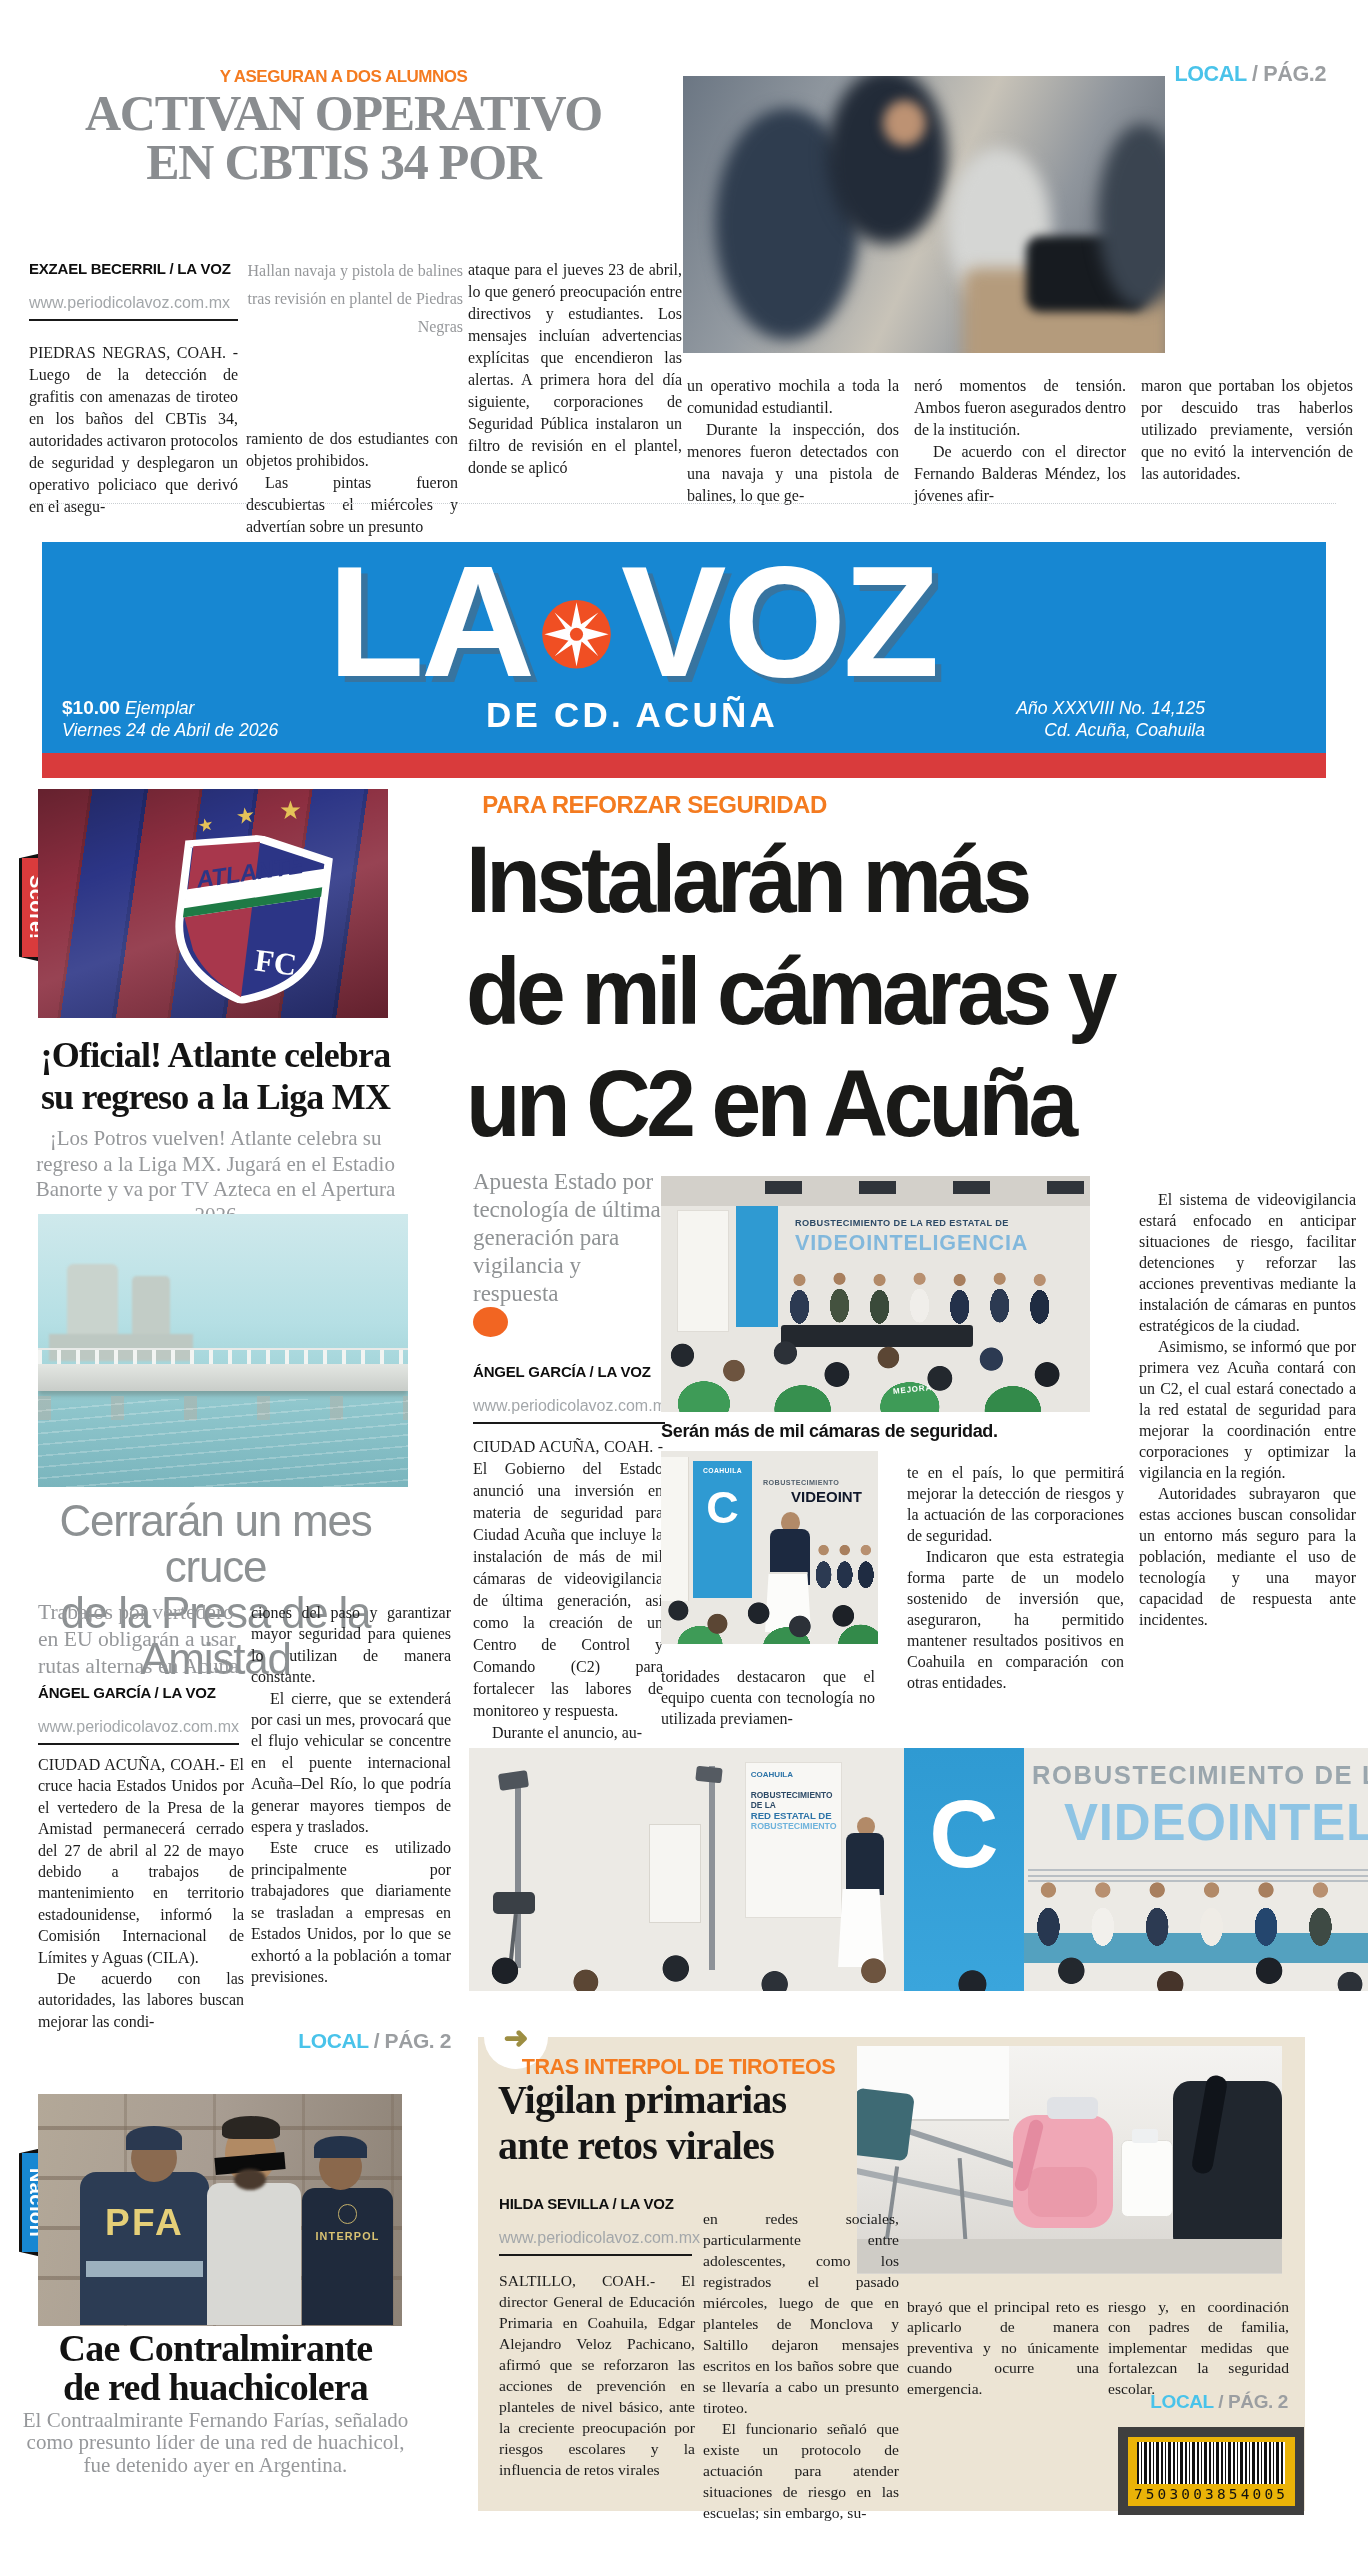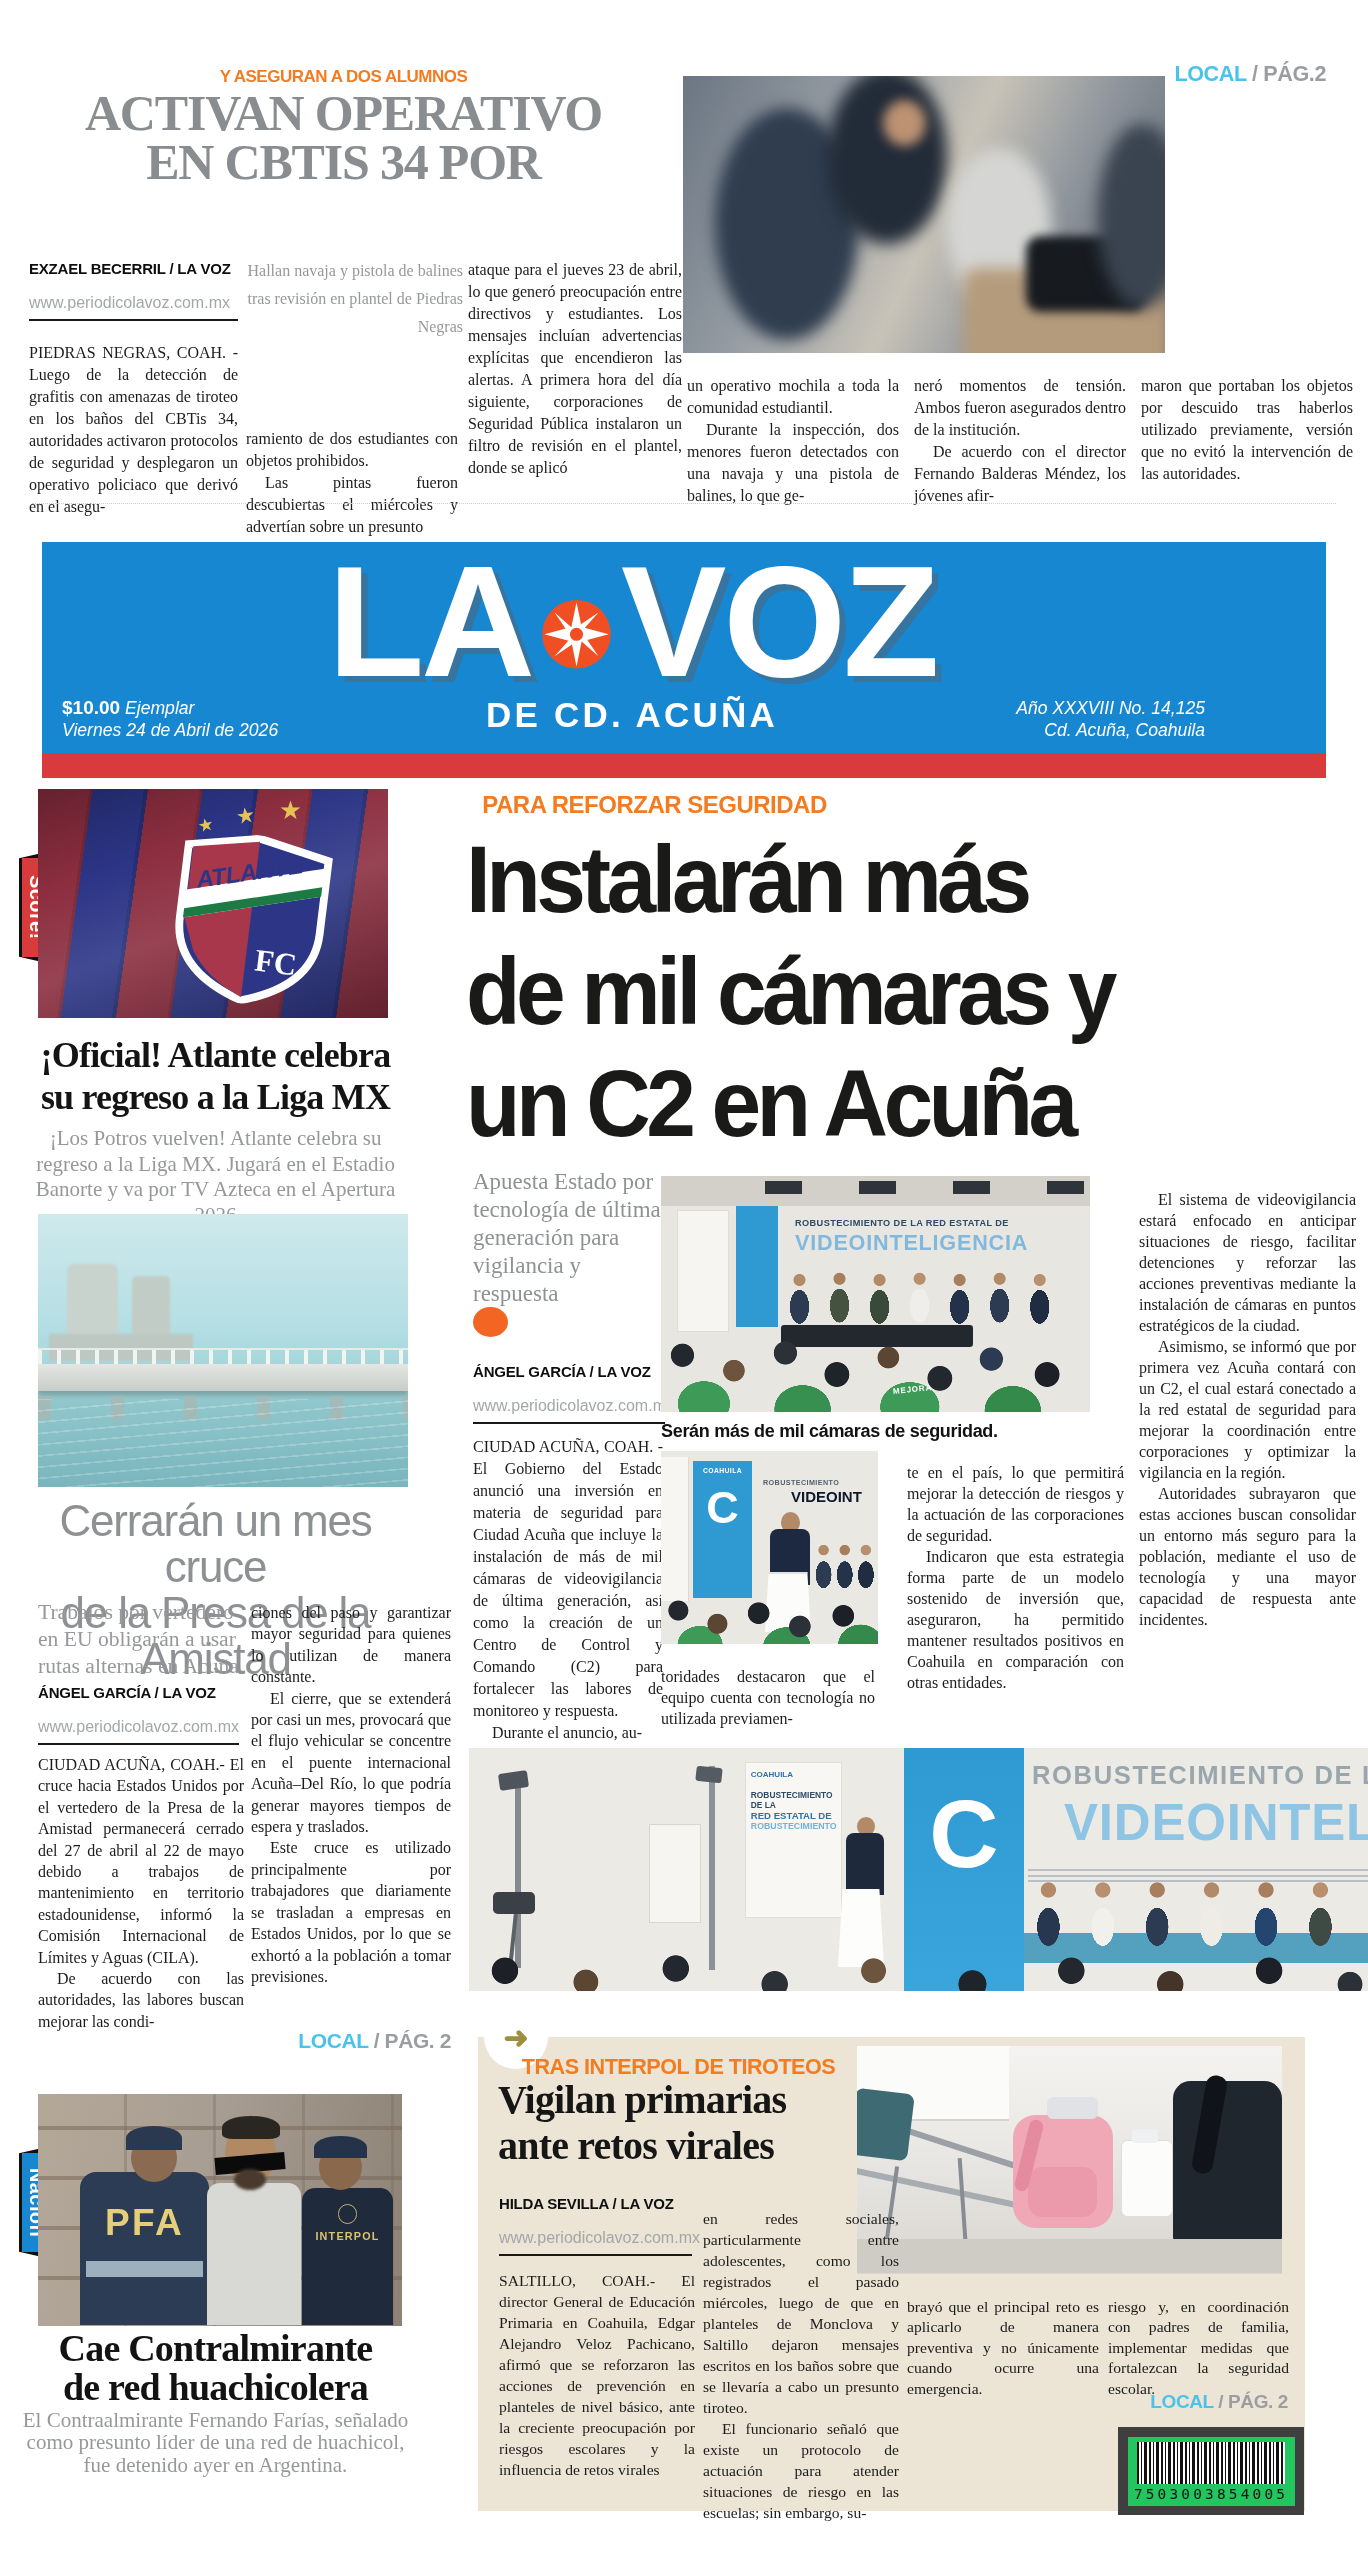--- a/index.html
+++ b/index.html
@@ -392,20 +392,20 @@
   </div>
   <div class="abs bodytext" style="left:1108px;top:2297px;width:181px;font-size:15.6px;line-height:20.4px;">
     <p>riesgo y, en coordinación con padres de familia, implementar medidas que fortalezcan la seguridad escolar.</p>
   </div>
 
   <div class="abs tag" style="left:1134px;top:2391px;width:154px;text-align:right;font-size:19px;">
     <span class="c">LOCAL</span><span class="g"> / </span><span class="g">PÁG. 2</span>
   </div>
 
   <div class="abs" style="left:1118px;top:2427px;width:186px;height:88px;background:#3f3f3f;padding:0;box-sizing:border-box;display:flex;align-items:center;justify-content:center;">
-    <div style="width:167px;height:69px;background:#22c55e;text-align:center;">
+    <div style="width:167px;height:69px;background:#eab308;text-align:center;">
       <div style="margin:5.6px auto 0;width:148px;height:42px;background:repeating-linear-gradient(90deg,#111 0 2.4px,#fff 2.4px 4px,#111 4px 4.8px,#fff 4.8px 7.2px,#111 7.2px 10.4px,#fff 10.4px 12px);"></div>
       <div style="font-family:'DejaVu Sans Mono',monospace;font-size:14.4px;letter-spacing:3.2px;color:#111;margin-top:1.6px;">7503003854005</div>
     </div>
   </div>
 
 </div>
 
 
 </body></html>

